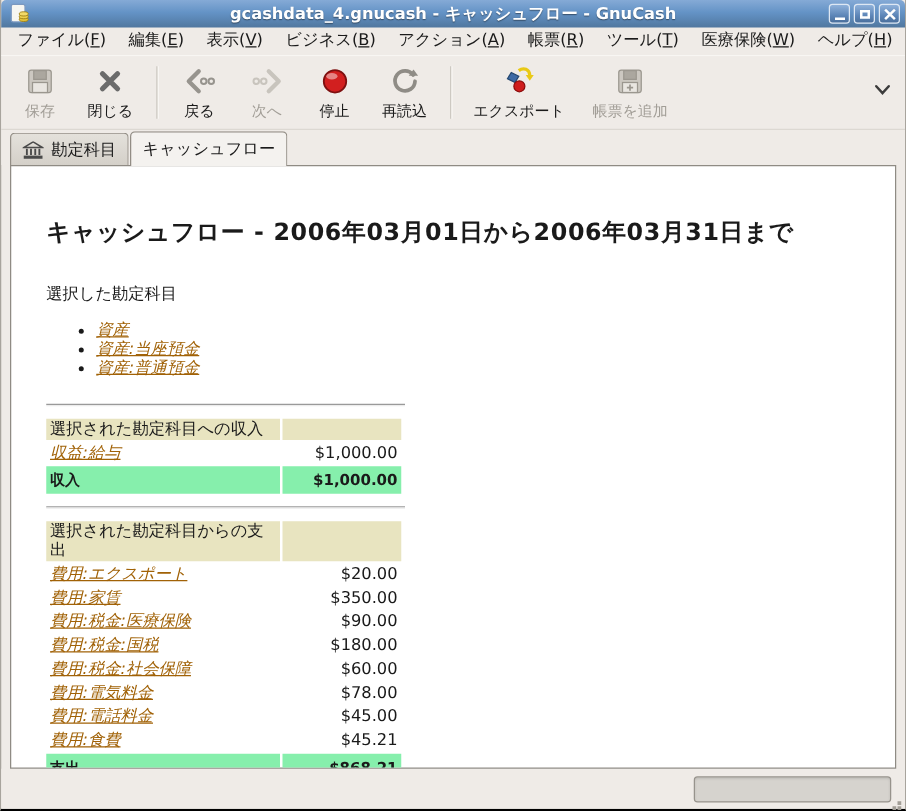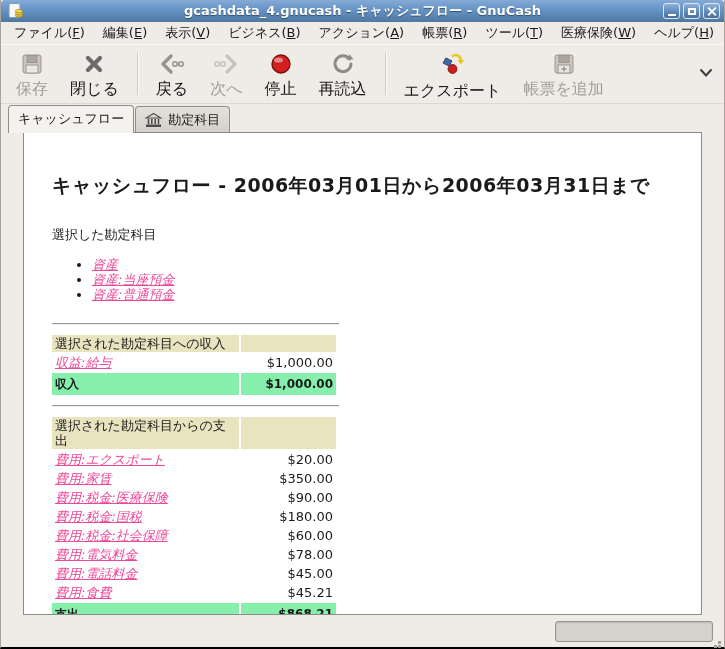--- a/index.html
+++ b/index.html
@@ -23,55 +23,55 @@
              display:flex; align-items:center; justify-content:center; position:relative; cursor:default; }
   .glyph-min { width:8px; height:2px; background:#fff; margin-top:7px; }
   .glyph-max { width:8px; height:7px; border:2px solid #fff; }
   .glyph-close { position:relative; width:9px; height:9px; }
   .glyph-close::before, .glyph-close::after { content:""; position:absolute; left:3.5px; top:-1px;
              width:2px; height:11px; background:#fff; }
   .glyph-close::before { transform:rotate(45deg); }
   .glyph-close::after  { transform:rotate(-45deg); }
 
   
-  .menubar { height:23px; flex:none; display:flex; align-items:center; padding:0 4px;
+  .menubar { height:23px; flex:none; display:flex; align-items:flex-end; padding:0 4px;
              background:#efebe7; border-bottom:1px solid #f8f6f3; }
   .menu-item { padding:3px 9px; white-space:nowrap; cursor:default; }
   .accel { text-decoration:underline; }
 
   
   .toolbar { height:59px; flex:none; display:flex; align-items:stretch; padding:3px 6px 3px 4px;
              background:#efebe7; border-bottom:1px solid #dcd8d2; }
   .tbtn { display:flex; flex-direction:column; align-items:center; justify-content:flex-start;
           gap:3px; padding:4px 11px 2px; min-width:54px; border-radius:3px; cursor:default; }
   .tbtn .ticon { height:26px; display:flex; align-items:center; justify-content:center; }
-  .tbtn .tlabel { font-size:16px; color:#1a1a1a; white-space:nowrap; }
+  .tbtn .tlabel { font-size:12px; color:#1a1a1a; white-space:nowrap; }
   .tbtn.disabled .tlabel { color:#a29e97; }
   .tsep { width:1px; background:#cdc9c2; box-shadow:1px 0 0 #fbfaf8; margin:5px 7px; }
   .tspacer { flex:1; }
   .overflow { align-self:center; padding:4px 4px; }
 
   
   .tabbar { height:28px; flex:none; display:flex; align-items:flex-end; padding:0 0 0 7px;
             background:#efebe7; }
   .tab { display:flex; align-items:center; gap:6px; padding:4px 9px 3px;
          border:1px solid #928d85; border-bottom:none; border-radius:4px 4px 0 0;
          background:linear-gradient(#e4e1db, #d4d0c9); margin-right:1px; white-space:nowrap;
          cursor:default; position:relative; }
   .tab.active { background:#f4f2ef; z-index:3; padding-bottom:5px; margin-bottom:-1px; }
 
   
-  .content-frame { flex:1; margin:0 22px; border:1px solid #8f8b84; background:#fff;
+  .content-frame { flex:1; margin:0 7px; border:1px solid #8f8b84; background:#fff;
                    overflow:hidden; position:relative; z-index:1; }
   .report { padding:40px 20px 0 28px; }
   .report-title { font-size:19px; font-weight:bold; letter-spacing:.5px; margin-bottom:27px; }
   .sel-label { margin-bottom:13px; }
   .acct-list { list-style:disc; padding-left:40px; margin-bottom:21px; }
   .acct-list li { line-height:15px; }
-  a.acct { color:#ec4899; font-style:italic; text-decoration:underline; cursor:pointer; }
+  a.acct { color:#a16207; font-style:italic; text-decoration:underline; cursor:pointer; }
   hr.divider { border:none; border-top:1px solid #9a9a9a; border-bottom:1px solid #ececec;
                width:287px; margin:8px 0; }
   table.rpt { border-collapse:separate; border-spacing:2px; width:288px; margin-left:-2px;
               font-size:13px; }
   table.rpt td { padding:1px 3px; line-height:15px; }
   td.amt { text-align:right; width:95px; white-space:nowrap; }
   tr.thead td { background:#e8e4c0; }
   tr.total td { background:#86efac; font-weight:bold; font-size:12px; line-height:18px; padding:2px 3px; }
 
   
@@ -218,31 +218,31 @@
     <div class="tspacer"></div>
 
     <span class="overflow">
       <svg width="16" height="12" viewBox="0 0 16 12">
         <path d="M3 3 L8 8.5 L13 3" stroke="#3c3c3c" stroke-width="2" fill="none" stroke-linecap="round"></path>
       </svg>
     </span>
   </div>
 
   <div class="tabbar">
-    <div class="tab active">
-      <span>キャッシュフロー</span>
-    </div>
     <div class="tab">
       <svg width="17" height="15" viewBox="0 0 17 15">
         <polygon points="8.5,0.5 16,5 1,5" fill="none" stroke="#4a4a4a" stroke-width="1.2"></polygon>
         <path d="M3.5 6 V11 M6.8 6 V11 M10.2 6 V11 M13.5 6 V11" stroke="#4a4a4a" stroke-width="1.5"></path>
         <rect x="1" y="11.5" width="15" height="2.5" fill="#4a4a4a"></rect>
       </svg>
       <span>勘定科目</span>
     </div>
+    <div class="tab active">
+      <span>キャッシュフロー</span>
+    </div>
   </div>
 
   <div class="content-frame">
     <div class="report">
 
       <div class="report-title">キャッシュフロー - 2006年03月01日から2006年03月31日まで</div>
 
       <div class="sel-label">選択した勘定科目</div>
 
       <ul class="acct-list">

